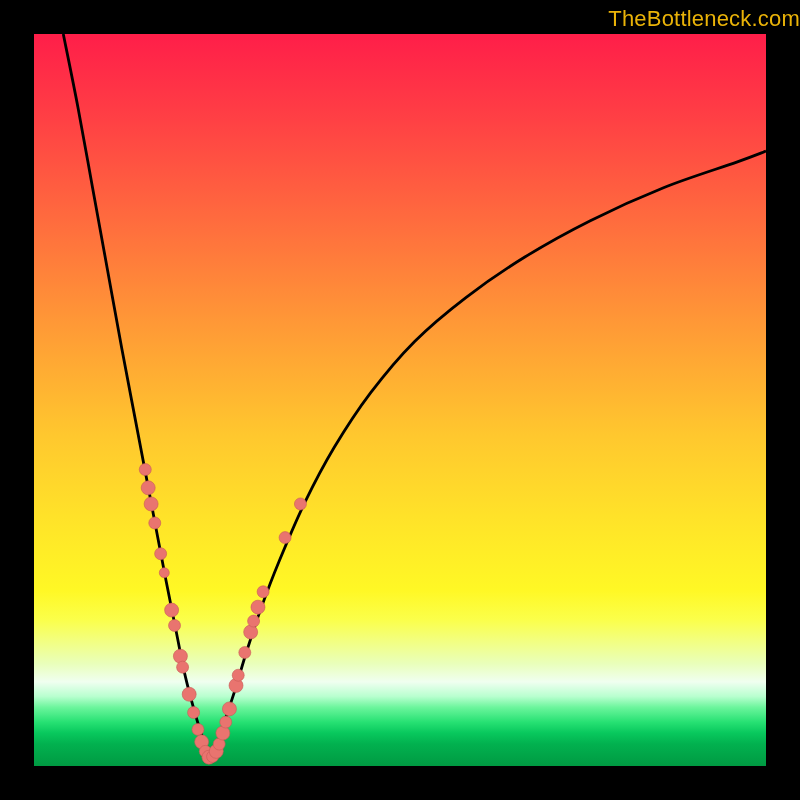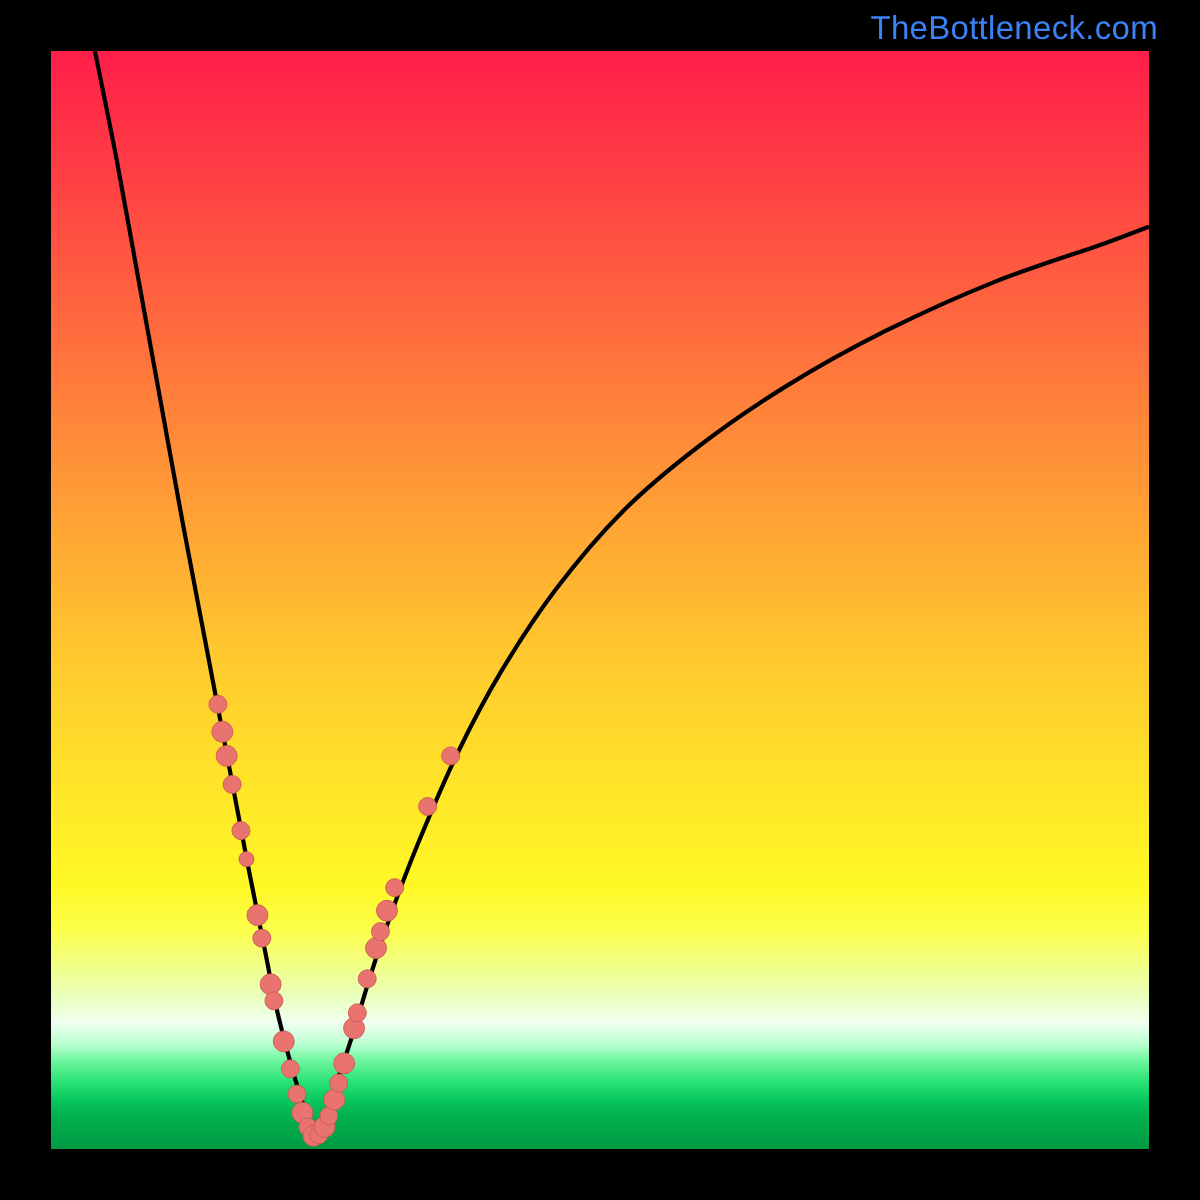--- a/index.html
+++ b/index.html
@@ -28,22 +28,22 @@
   }
   .gradient {
     position: absolute;
     left: 0; top: 0;
     width: 100%;
     height: 100%;
   }
   .watermark {
     position: absolute;
     top: 6px;
-    right: 28px;
-    color: #3b82f6;
+    right: 0;
+    color: #eab308;
     font-size: 22px;
     letter-spacing: 0.2px;
     user-select: none;
   }
   svg.curves {
     position: absolute;
     left: 0;
     top: 0;
     width: 100%;
     height: 100%;

